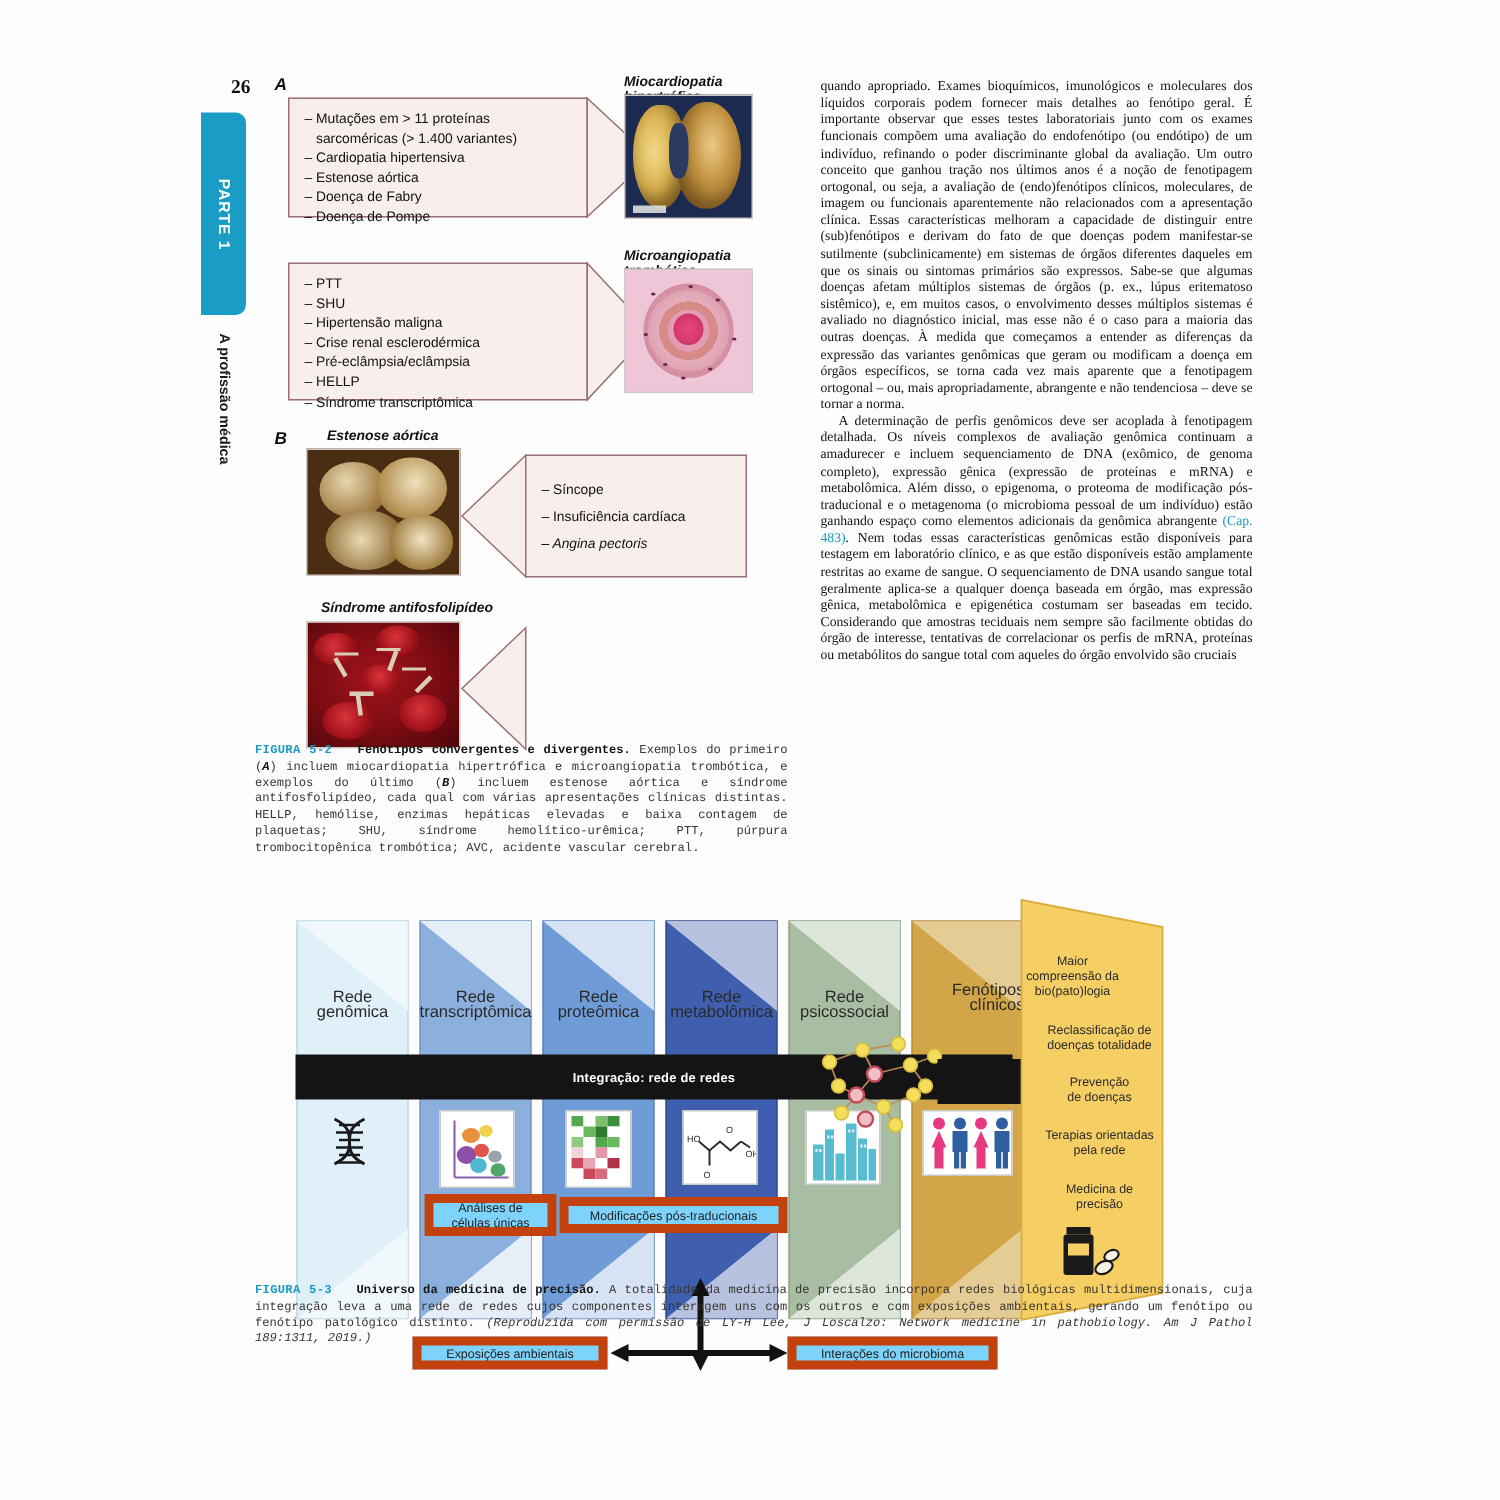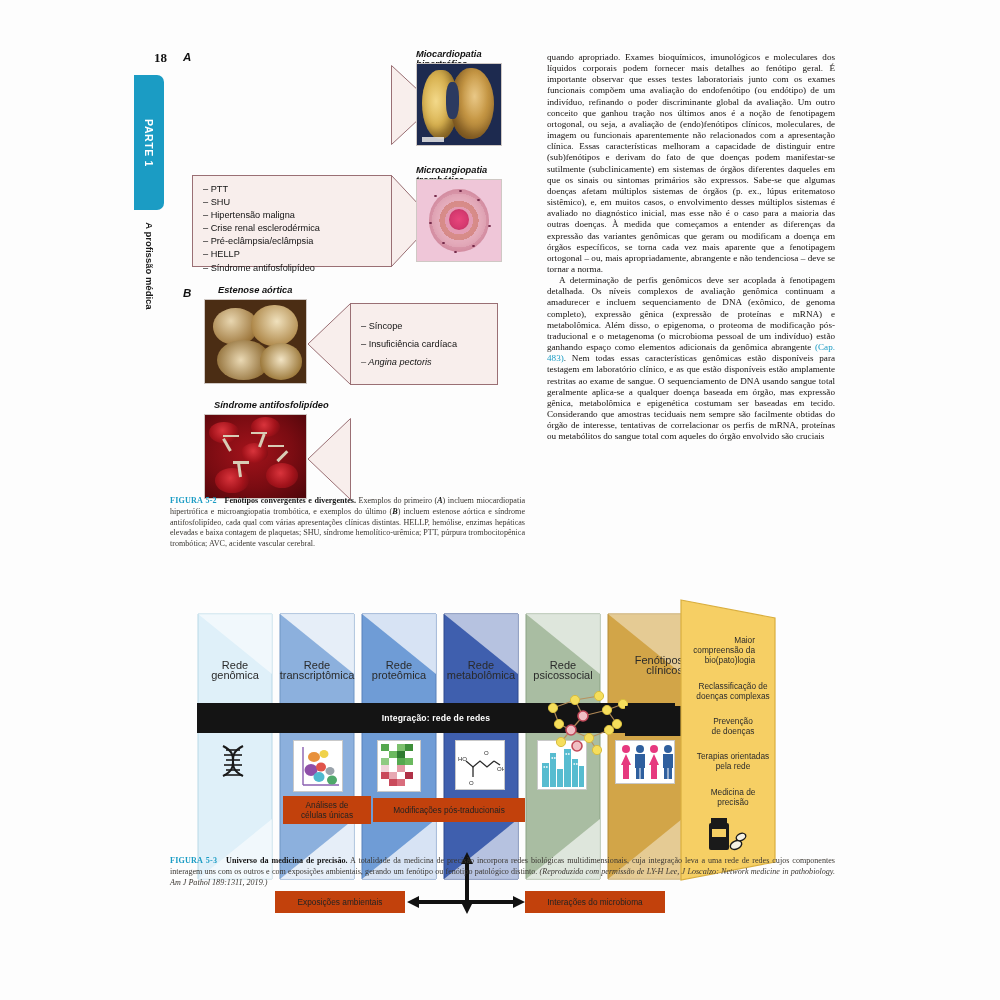--- a/index.html
+++ b/index.html
@@ -153,21 +153,21 @@
     text-justify: inter-word;
     hyphens: manual;
   }
   .body-col p { margin-bottom: 0; text-indent: 0; }
   .body-col p.ind { text-indent: 12px; }
   .xref { color: #1b9cc4; }
 
   
   .caption {
     position: absolute;
-    font-family: Liberation Serif, serif;
+    font-family: Liberation Mono, monospace;
     font-size: 8.1px;
     line-height: 10.8px;
     color: #3a3631;
     text-align: justify;
   }
   .caption .figno { color:#1b9cc4; font-weight:bold; letter-spacing:.2px; }
   .caption .figttl { color:#141414; font-weight:bold; }
   .caption i { font-style: italic; }
   .caption .bi { font-weight:bold; font-style:italic; color:#141414; }
 
@@ -191,76 +191,84 @@
     overflow:hidden;
   }
   .int-bar {
     position:absolute;
     background:#141414;
     display:flex; align-items:center; justify-content:center;
   }
   .int-bar span { color:#fff; font-size:8.6px; font-weight:bold; letter-spacing:.15px;}
   .yellow-box {
     position:absolute;
-    background:#c2410c;
-    border:3px solid #c2410c;
+    background:#7dd3fc;
+    border:6px solid #c2410c;
     display:flex; align-items:center; justify-content:center;
     text-align:center;
     font-size:8.3px; line-height:10px; color:#232323;
     white-space:pre-line;
   }
   .out-panel-text {
     position:absolute;
     text-align:center;
     font-size:8.3px;
     line-height:9.8px;
     color:#2b2b2b;
     white-space:pre-line;
   }
   .arrow-blk svg { display:block; overflow:visible; }
 </style>
 </head>
 <body>
 
 <div class="page">
 
-  <div class="page-number">18</div>
+  <div class="page-number">26</div>
   <div class="spine-tab">
     <span>PARTE 1</span>
   </div>
   <div class="spine-part-name">
     <span>A profissão médica</span>
   </div>
 
   <div class="panel-letter" id="letter-a">A</div>
   <div class="panel-letter" id="letter-b">B</div>
 
   <div class="fig52">
 
+    <div class="listbox" style="left:22px; top:20px; width:200px; height:80px;">
+      <div class="li">– Mutações em &gt; 11 proteínas</div>
+      <div class="li">   sarcoméricas (&gt; 1.400 variantes)</div>
+      <div class="li">– Cardiopatia hipertensiva</div>
+      <div class="li">– Estenose aórtica</div>
+      <div class="li">– Doença de Fabry</div>
+      <div class="li">– Doença de Pompe</div>
+    </div>
     <div class="callout-tri" style="left:221px; top:20px;">
       <svg width="44" height="80" viewBox="0 0 44 80">
         <path d="M0.5,0.5 L43,40 L0.5,79.5 Z" fill="#f8eeec" stroke="#9a6f74" stroke-width="1"></path>
       </svg>
     </div>
     <div class="img-label" style="left:246px; top:4px;">Miocardiopatia hipertrófica</div>
     <div class="photo photo-heart" style="left:246px; top:18px; width:86px; height:83px;">
       <div class="hp1"></div>
         <div class="hp2"></div>
         <div class="hcav"></div>
         <div class="hscale"></div>
     </div>
 
     <div class="listbox" style="left:22px; top:130px; width:200px; height:92px;">
       <div class="li">– PTT</div>
       <div class="li">– SHU</div>
       <div class="li">– Hipertensão maligna</div>
       <div class="li">– Crise renal esclerodérmica</div>
       <div class="li">– Pré-eclâmpsia/eclâmpsia</div>
       <div class="li">– HELLP</div>
-      <div class="li">– Síndrome antifosfolipídeo</div>
+      <div class="li">– Síndrome transcriptômica</div>
     </div>
     <div class="callout-tri" style="left:221px; top:130px;">
       <svg width="44" height="92" viewBox="0 0 44 92">
         <path d="M0.5,0.5 L43,46 L0.5,91.5 Z" fill="#f8eeec" stroke="#9a6f74" stroke-width="1"></path>
       </svg>
     </div>
     <div class="img-label" style="left:246px; top:120px;">Microangiopatia trombótica</div>
     <div class="photo photo-micro" style="left:246px; top:134px; width:86px; height:83px;">
       <div class="ring1"></div>
         <div class="core"></div>
@@ -544,25 +552,25 @@
       <svg width="130" height="62" viewBox="0 0 130 62">
         <path d="M0,16 L92,16 L92,0 L130,31 L92,62 L92,46 L0,46 Z" fill="#141414"></path>
       </svg>
     </div>
 
     <div class="trapz" style="left:490px; top:0px;">
       <svg width="110" height="280" viewBox="0 0 110 280">
         <path d="M6,0 L100,18 L100,262 L6,280 Z" fill="#f6cf64" stroke="#d9ae3e" stroke-width="1.2"></path>
       </svg>
     </div>
-    <div class="out-panel-text" style="left:470px; top:36px; width:100px;text-align:right;">Maior
+    <div class="out-panel-text" style="left:480px; top:36px; width:100px;">Maior
 compreensão da
 bio(pato)logia</div>
     <div class="out-panel-text" style="left:494px; top:82px; width:108px;">Reclassificação de
-doenças complexas</div>
+doenças totalidade</div>
     <div class="out-panel-text" style="left:498px; top:117px; width:100px;">Prevenção
 de doenças</div>
     <div class="out-panel-text" style="left:494px; top:152px; width:108px;">Terapias orientadas
 pela rede</div>
     <div class="out-panel-text" style="left:498px; top:188px; width:100px;">Medicina de
 precisão</div>
     <div style="position:absolute; left:518px; top:214px; width:46px; height:40px;">
       <svg width="46" height="40" viewBox="0 0 46 40">
         <rect x="8" y="4" width="16" height="5" fill="#1a1a1a"></rect>
         <rect x="6" y="9" width="20" height="27" rx="2" fill="#1a1a1a"></rect>

